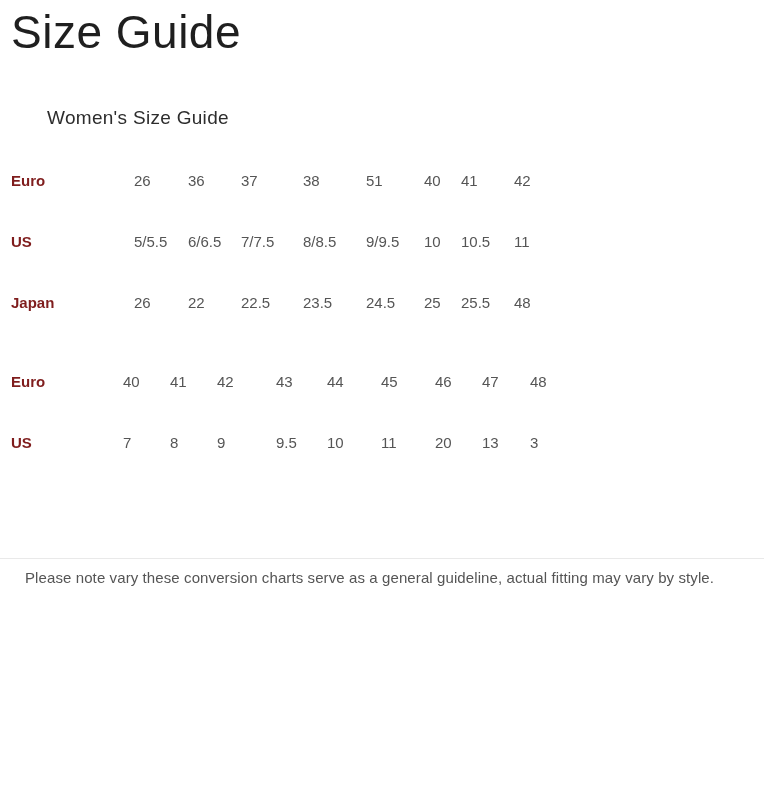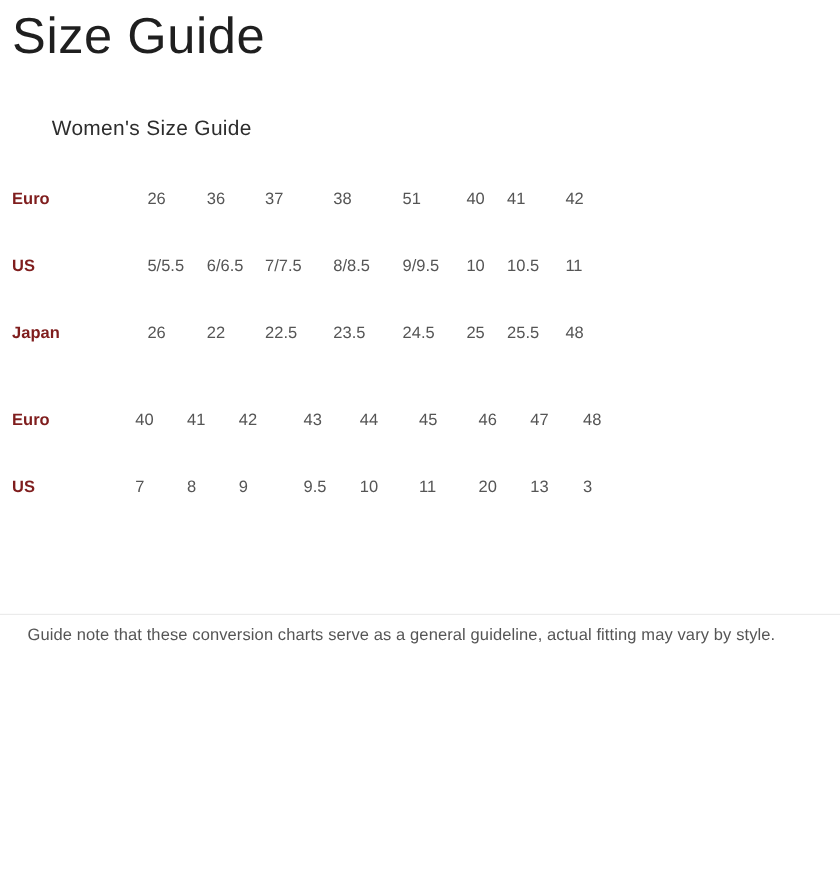--- a/index.html
+++ b/index.html
@@ -160,15 +160,15 @@
             <td>20</td>
             <td>13</td>
             <td>3</td>
           </tr>
         </tbody>
       </table>
 
   </div>
 
   <div class="footer-note-wrap">
-    <p class="footer-note">Guide note that these conversion charts serve as a general guideline, actual fitting may vary by style.</p>
+    <p class="footer-note">Please note vary these conversion charts serve as a general guideline, actual fitting may vary by style.</p>
   </div>
 </div>
 
 </body></html>

